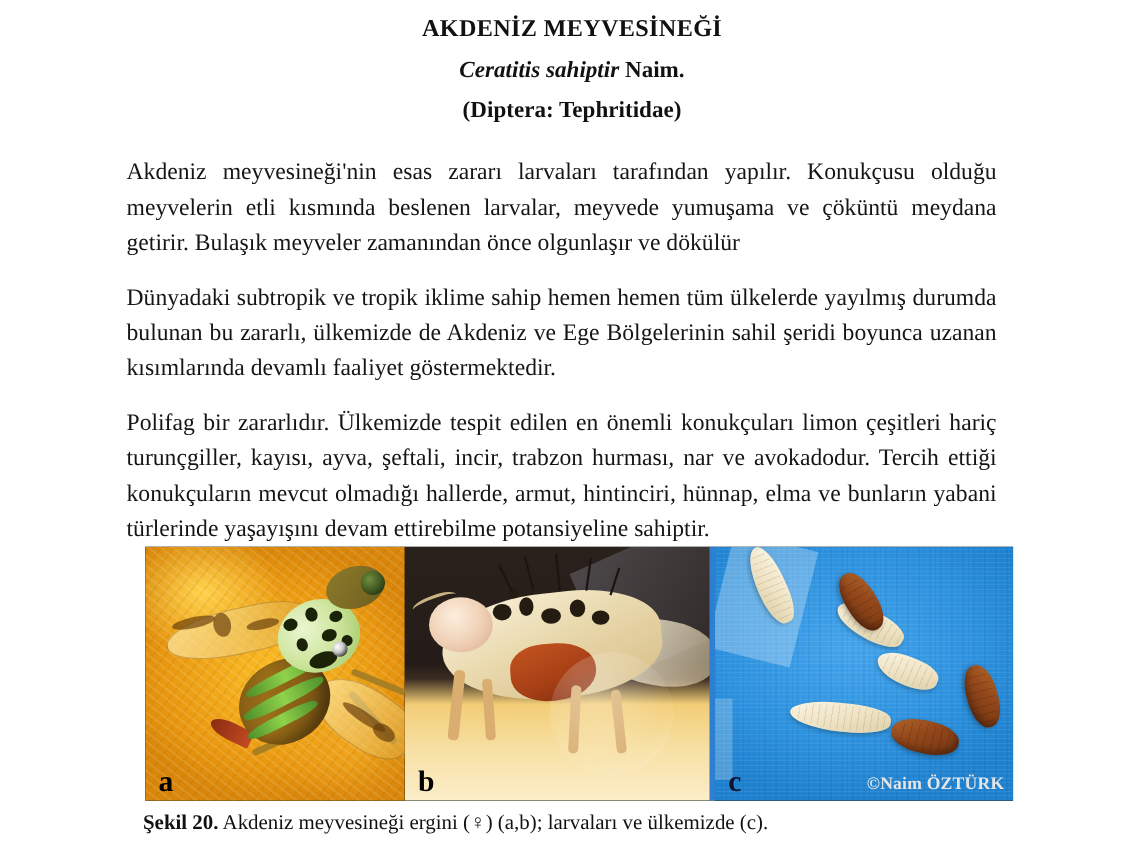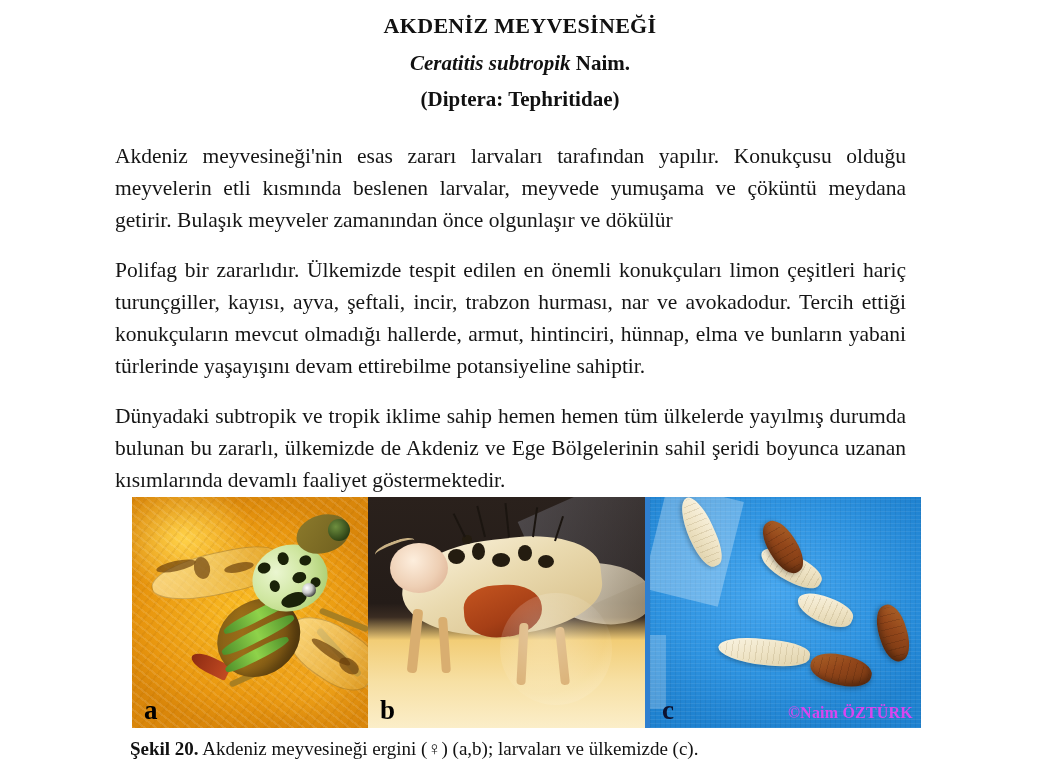--- a/index.html
+++ b/index.html
@@ -105,21 +105,21 @@
   }
   .panel-c .panel-label { color: #0d1330; }
 
   .credit {
     position: absolute;
     right: 8px;
     bottom: 6px;
     font-family: "Liberation Serif", "DejaVu Serif", serif;
     font-size: 16px;
     font-weight: bold;
-    color: #d946ef;
+    color: #e5e5e5;
     letter-spacing: 0.2px;
     z-index: 40;
     white-space: nowrap;
   }
 
   
   .art-a {
     position: absolute;
     inset: 0;
     background:
@@ -437,30 +437,30 @@
   .caption b { font-weight: bold; }
 </style>
 </head>
 <body>
 
 <div class="page">
 
   <div class="title-block">
     <div class="title-main">AKDENİZ MEYVESİNEĞİ</div>
     <div class="title-species">
-      <span class="sp-italic">Ceratitis subtropik</span>
+      <span class="sp-italic">Ceratitis sahiptir</span>
       <span>Naim.</span>
     </div>
     <div class="title-family">(Diptera: Tephritidae)</div>
   </div>
 
   <div class="body-text">
     <p class="para">Akdeniz meyvesineği'nin esas zararı larvaları tarafından yapılır. Konukçusu olduğu meyvelerin etli kısmında beslenen larvalar, meyvede yumuşama ve çöküntü meydana getirir. Bulaşık meyveler zamanından önce olgunlaşır ve dökülür</p>
+    <p class="para">Dünyadaki subtropik ve tropik iklime sahip hemen hemen tüm ülkelerde yayılmış durumda bulunan bu zararlı, ülkemizde de Akdeniz ve Ege Bölgelerinin sahil şeridi boyunca uzanan kısımlarında devamlı faaliyet göstermektedir.</p>
     <p class="para">Polifag bir zararlıdır. Ülkemizde tespit edilen en önemli konukçuları limon çeşitleri hariç turunçgiller, kayısı, ayva, şeftali, incir, trabzon hurması, nar ve avokadodur. Tercih ettiği konukçuların mevcut olmadığı hallerde, armut, hintinciri, hünnap, elma ve bunların yabani türlerinde yaşayışını devam ettirebilme potansiyeline sahiptir.</p>
-    <p class="para">Dünyadaki subtropik ve tropik iklime sahip hemen hemen tüm ülkelerde yayılmış durumda bulunan bu zararlı, ülkemizde de Akdeniz ve Ege Bölgelerinin sahil şeridi boyunca uzanan kısımlarında devamlı faaliyet göstermektedir.</p>
   </div>
 
   <div class="figure-strip">
 
     <div class="panel panel-a">
       <div class="art-a"></div>
       <div class="fly-wing w1"></div>
       <div class="wing-band wb1"></div>
       <div class="wing-band wb2"></div>
       <div class="wing-band wb3"></div>

